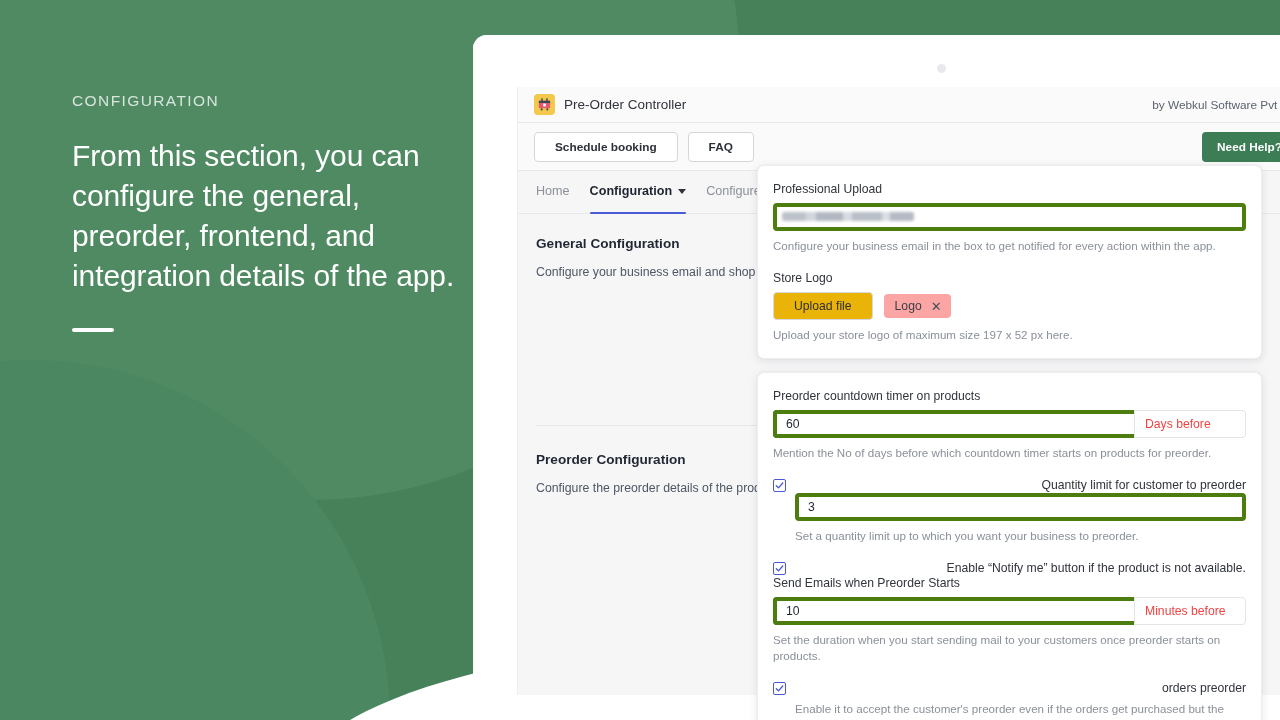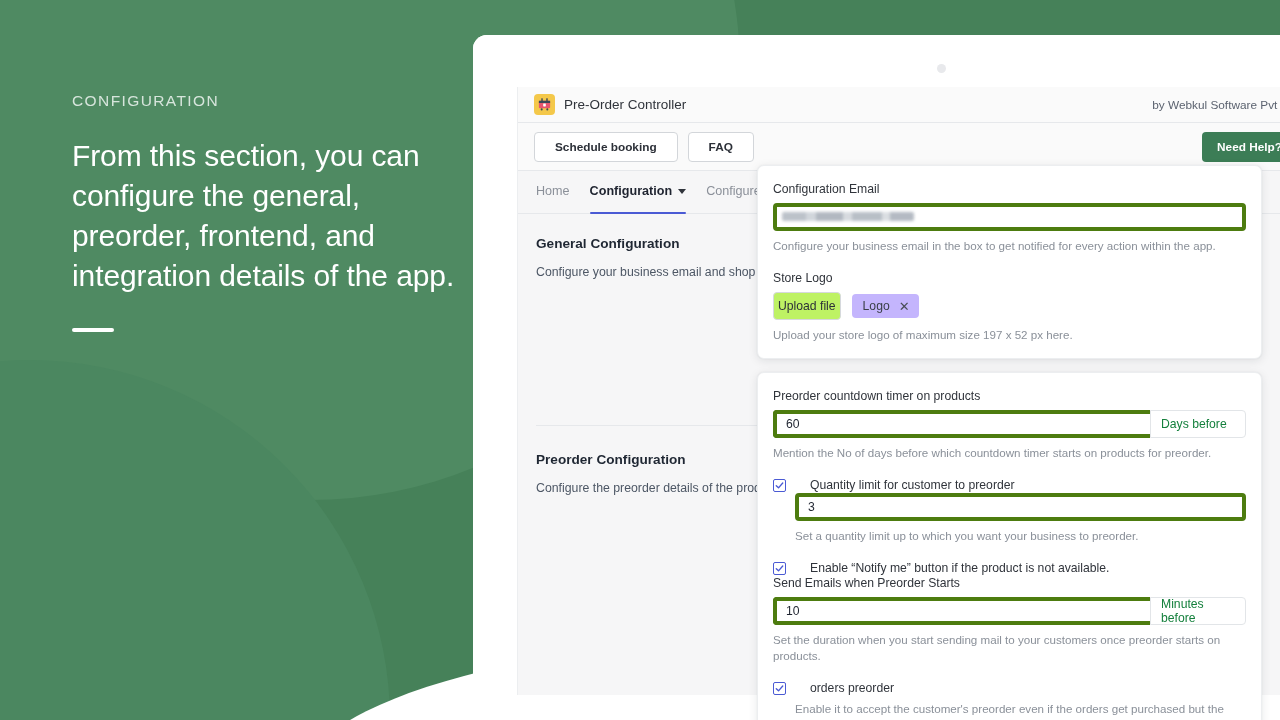--- a/index.html
+++ b/index.html
@@ -259,56 +259,56 @@
   }
 
   
   .input-group { display: flex; width: 100%; }
   .input-group .input {
     border-radius: 4px 0 0 4px;
     border-right: none;
     flex: 1;
   }
   .suffix {
-    width: 96px;
+    width: 112px;
     height: 28px;
     border: 1px solid #e2e5e8;
     border-radius: 0 4px 4px 0;
     background: #ffffff;
     display: flex; align-items: center;
     padding: 8px 10px;
     font-size: 12.2px;
-    color: #15803d;
+    color: #ef4444;
   }
 
   
   .upload-row { display: flex; align-items: center; gap: 11px; }
   .upload-btn {
     border: 1px solid #d6d9dd;
-    background: #bef264;
+    background: #eab308;
     border-radius: 4px;
     font-size: 12.2px;
     color: #2c3038;
-    padding: 6px 4px;
+    padding: 6px 20px;
     cursor: pointer;
     font-family: inherit;
   }
   .chip {
     display: flex; align-items: flex-end; gap: 9px;
-    background: #c4b5fd;
+    background: #fca5a5;
     border-radius: 4px;
     padding: 5px 9px 5px 11px;
     font-size: 12.2px;
     color: #3a3f47;
     cursor: pointer;
   }
   .chip-x { font-size: 13px; color: #4a4f57; line-height: 1; }
 
   
-  .check-row { display: flex; align-items: flex-start; gap: 24px; }
+  .check-row { display: flex; align-items: flex-start; gap: 24px; justify-content: space-between; }
   .check-row + .field-label, .check-row + .indent { margin-top: 0; }
   .cbox {
     width: 13px; height: 13px;
     flex: none;
     margin-top: 1px;
     border: 1px solid #4a5ad4;
     border-radius: 2px;
     background: #ffffff;
     display: flex; align-items: center; justify-content: center;
     cursor: pointer;
@@ -394,21 +394,21 @@
 
       </div>
     </div>
 
   </div>
 </div>
 
 <div class="cards">
 
   <div class="card">
-    <div class="field-label">Configuration Email</div>
+    <div class="field-label">Professional Upload</div>
     <div style="position:relative;">
       <input class="input" value="" style="">
       <div class="redacted" style="position:absolute; left:0; top:0;"></div>
     </div>
     <div class="hint">Configure your business email in the box to get notified for every action within the app.</div>
 
     <div class="field-label" style="margin-top:17px;">Store Logo</div>
     <div class="upload-row">
       <button class="upload-btn">Upload file</button>
       <div class="chip">

